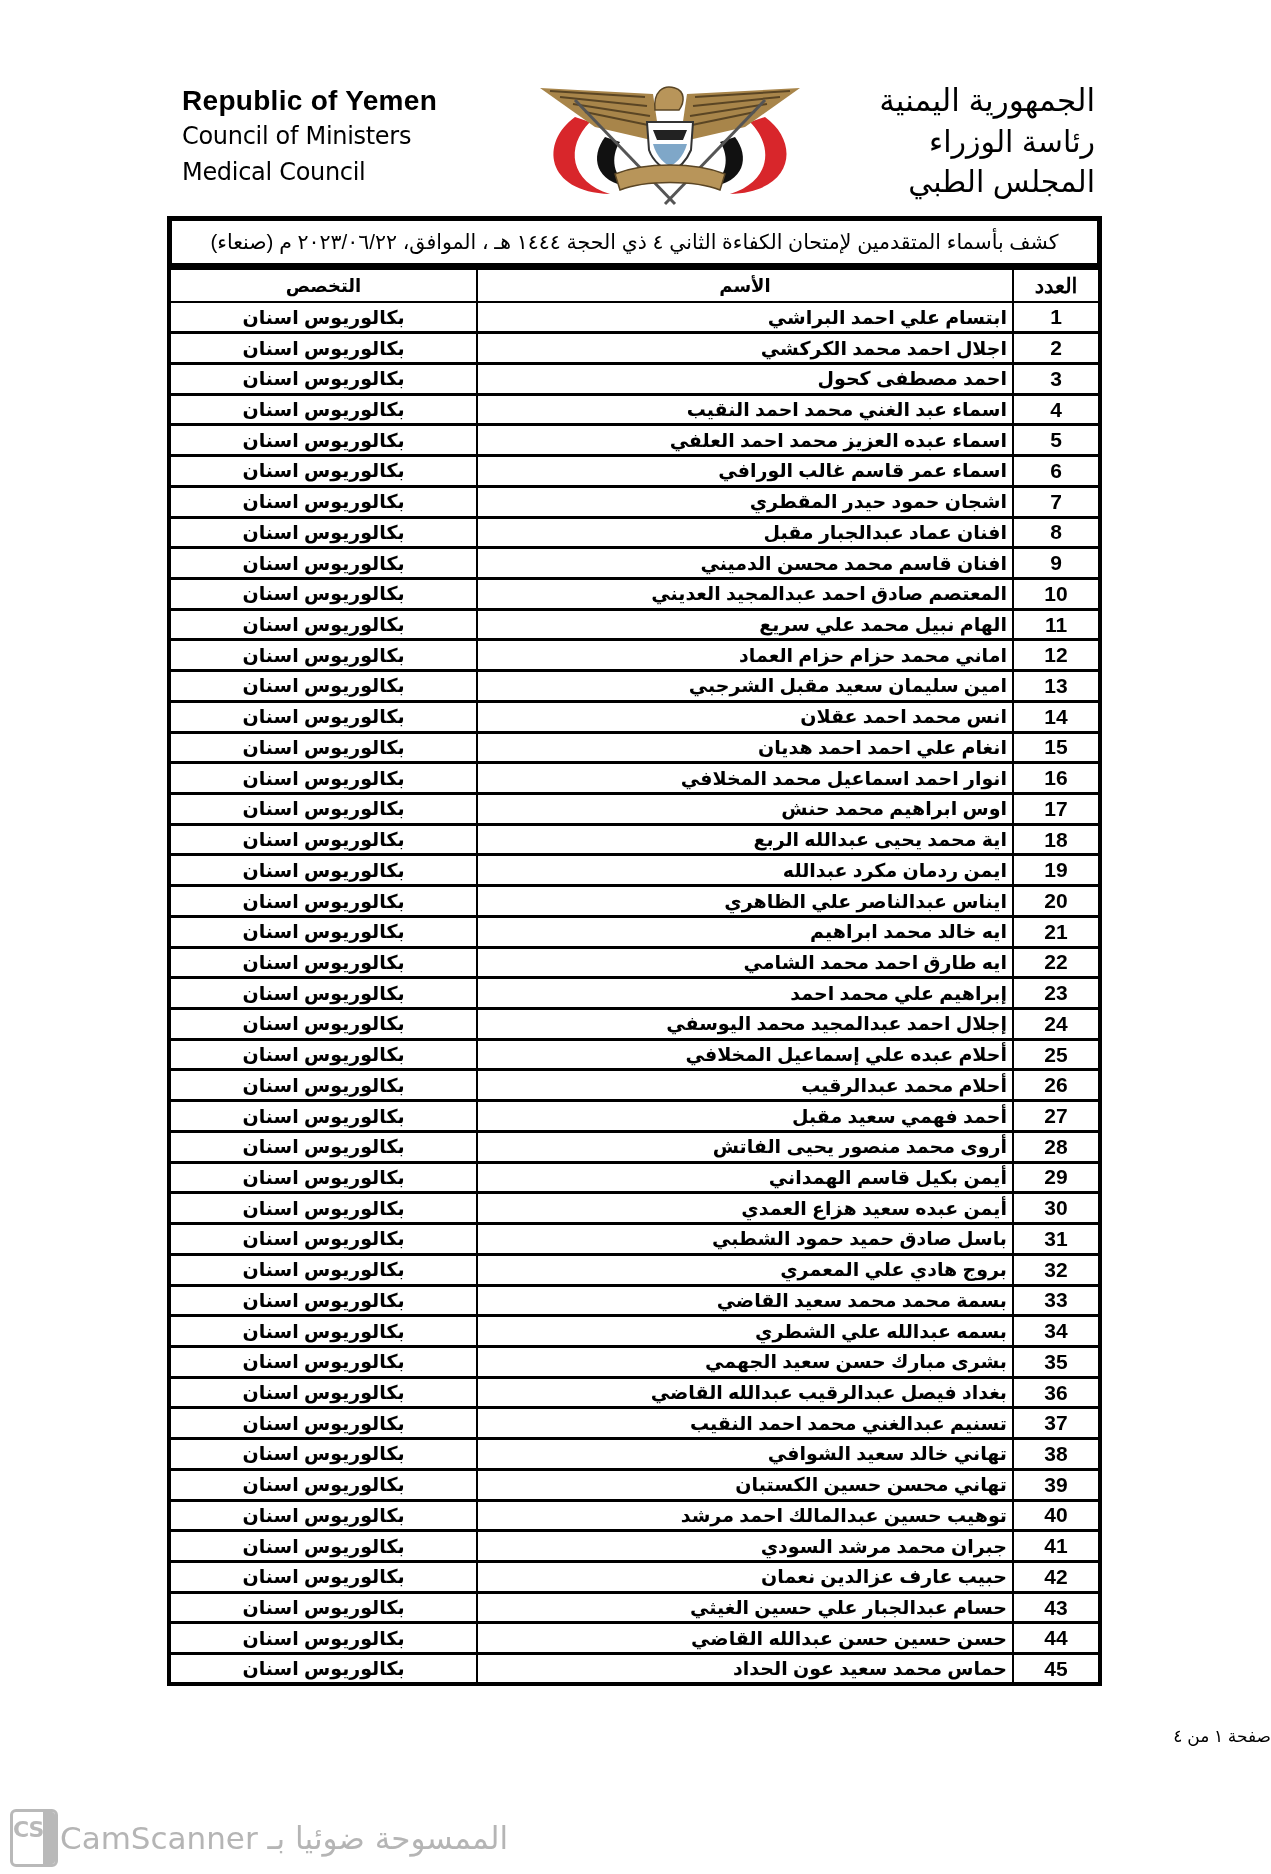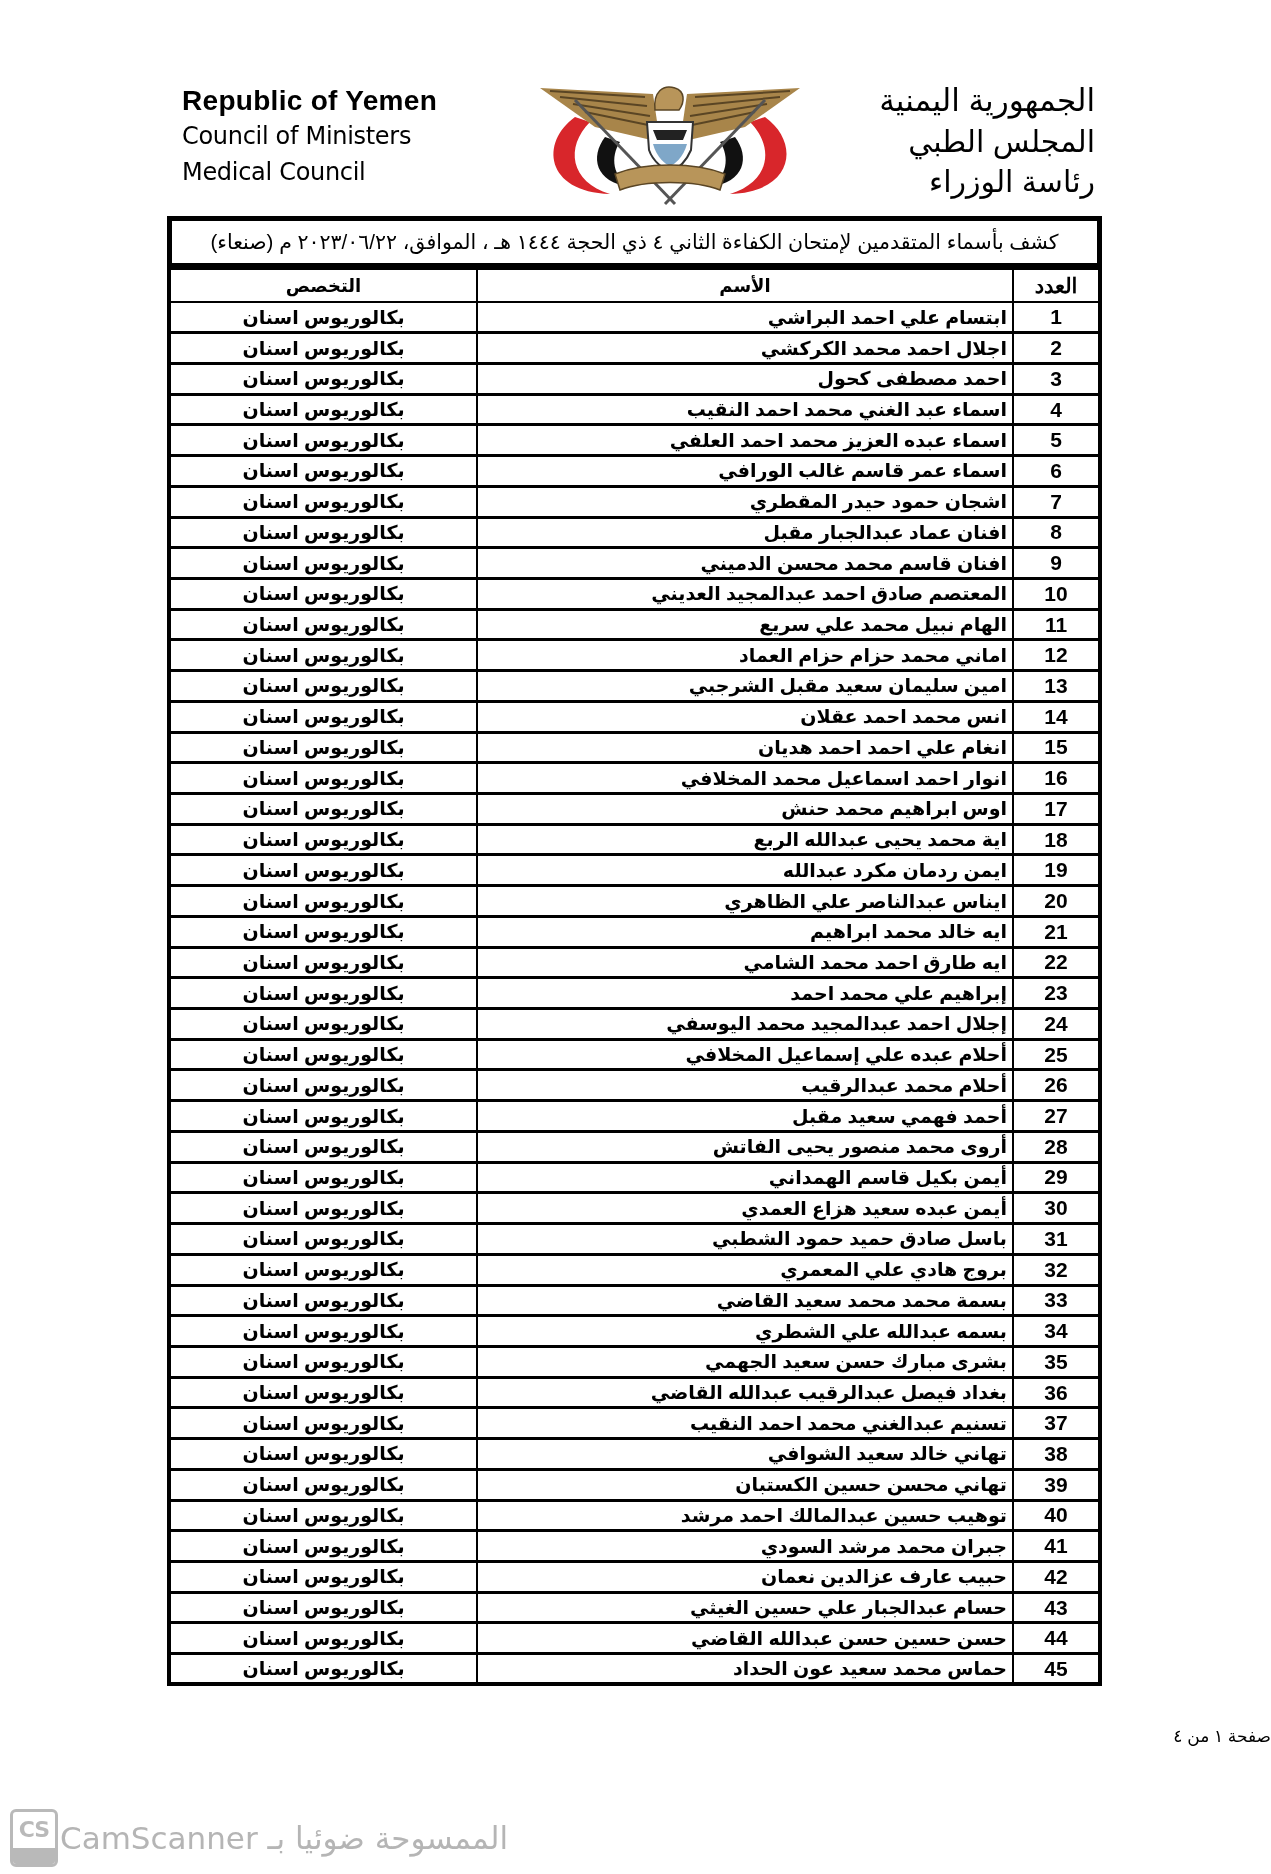--- a/index.html
+++ b/index.html
@@ -36,21 +36,21 @@
     .c-num { width: 87px; text-align: center; font-size: 21px !important; font-family: "Liberation Sans", sans-serif; }
     .c-name { width: 536px; text-align: right; padding-right: 5px !important; }
     .c-spec { text-align: center; }
     th.c-name { text-align: center; padding-right: 0 !important; }
 
     .page-footer { position: absolute; left: 0; width: 1271px; top: 1726px; direction: rtl; font-size: 17px; }
 
     .watermark { position: absolute; left: 10px; top: 1812px; height: 52px; display: flex; align-items: center; }
     .cs-logo {
       width: 48px; height: 58px; border: 3px solid #b9b9b9; border-radius: 6px; background: #fff;
-      display: flex; flex-direction: column; justify-content: flex-start; align-items: center; overflow: hidden;
+      display: flex; flex-direction: row; justify-content: flex-start; overflow: hidden;
     }
     .cs-logo .cs-text { font-family: "DejaVu Sans", sans-serif; font-weight: bold; font-size: 22px; color: #b9b9b9; line-height: 36px; letter-spacing: -1px; }
     .cs-logo .cs-bar { width: 100%; flex: 1; background: #b9b9b9; }
     .wm-text { margin-left: 2px; font-family: "DejaVu Sans", sans-serif; font-size: 31px; color: #b5b5b5; white-space: nowrap; }
   </style>
 </head>
 <body>
 
 <div class="en-header">
   <div class="en-title">Republic of Yemen</div>
@@ -88,22 +88,22 @@
 
     <line x1="40" y1="18" x2="140" y2="122" stroke="#555" stroke-width="3"></line>
     <line x1="230" y1="18" x2="130" y2="122" stroke="#555" stroke-width="3"></line>
 
     <path d="M80,92 C110,80 160,80 190,92 L185,108 C160,98 110,98 85,108 Z" fill="#b8955a" stroke="#5a4524" stroke-width="1.5"></path>
   </svg>
 </div>
 
 <div class="ar-header">
   <div class="ar-title">الجمهورية اليمنية</div>
+  <div class="ar-sub">رئاسة الوزراء</div>
   <div class="ar-sub">المجلس الطبي</div>
-  <div class="ar-sub">رئاسة الوزراء</div>
 </div>
 
 <div class="title-box">كشف بأسماء المتقدمين لإمتحان الكفاءة الثاني ٤ ذي الحجة ١٤٤٤ هـ ، الموافق، ٢٠٢٣/٠٦/٢٢ م (صنعاء)</div>
 
 <table class="roster">
   <thead>
     <tr>
       <th class="c-num">العدد</th>
       <th class="c-name">الأسم</th>
       <th class="c-spec">التخصص</th>

